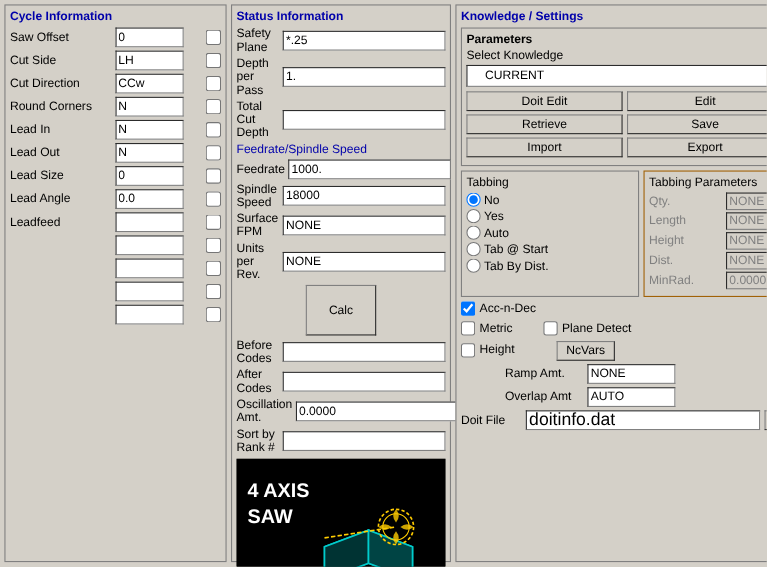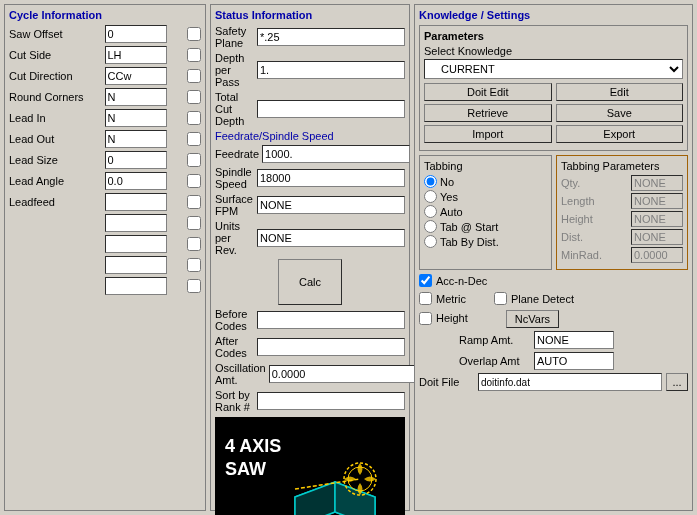--- a/index.html
+++ b/index.html
@@ -233,21 +233,21 @@
       font-size: 11px;
     }
     .doit-label {
       width: 55px;
       font-size: 11px;
     }
     .doit-input {
       flex: 1;
       border: 1px inset #808080;
       background: white;
-      font-size: 10px;
+      font-size: 16px;
       height: 18px;
       padding: 0 2px;
     }
     .browse-btn {
       background: #d4d0c8;
       border: 1px outset #808080;
       font-size: 11px;
       padding: 1px 4px;
       cursor: pointer;
       height: 18px;

